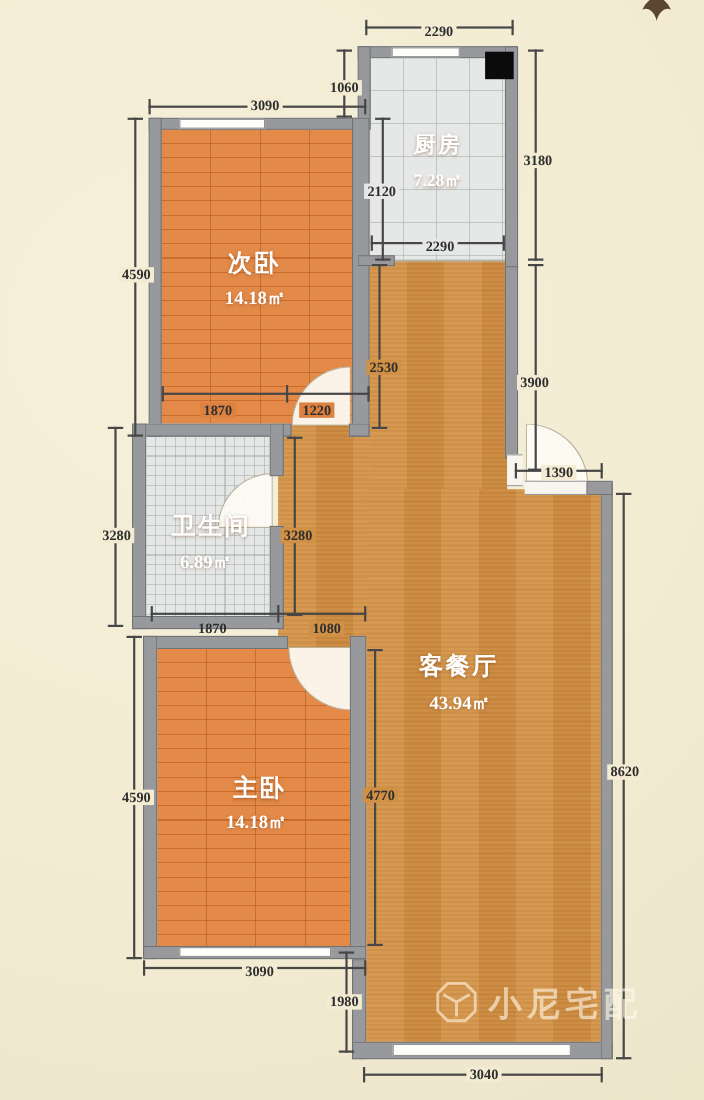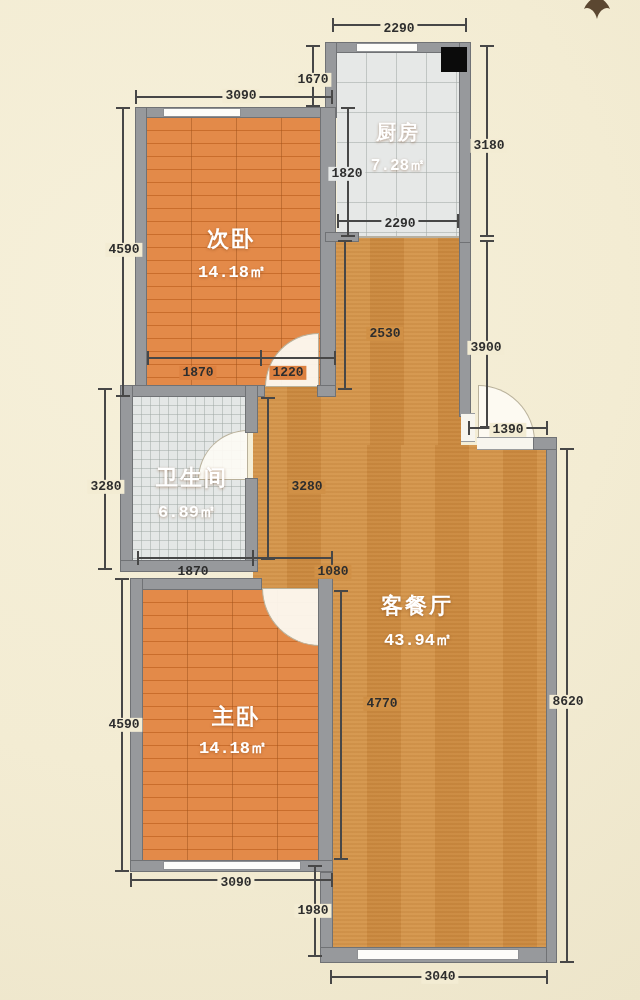--- a/index.html
+++ b/index.html
@@ -1,18 +1,18 @@
 <!DOCTYPE html>
 <html><head>
 <meta charset="utf-8">
 <style>
   html,body{margin:0;padding:0;background:#e9e1c9;}
   .plan{position:relative;width:640px;height:1000px;margin:0 auto;overflow:hidden;
         background:radial-gradient(circle at 25% 30%, #f6f0da 0%, #f3ecd3 55%, #ede5ca 100%);
-        font-family:Liberation Mono, monospace;}
+        font-family:Liberation Serif, serif;}
   .floor{position:absolute;}
   .wood{background-color:#d09046;
         background-image:repeating-linear-gradient(90deg,rgba(255,235,190,.07) 0 34px,rgba(120,65,15,.07) 34px 68px),
                          repeating-linear-gradient(180deg,#d39349 0 2px,#cb8a40 2px 4px);}
   .bedwood{background-color:#dd8140;
         background-image:repeating-linear-gradient(90deg,transparent 0 44px,rgba(158,82,28,.5) 44px 45px),
                          repeating-linear-gradient(180deg,#e38a49 0 12px,#c96d2c 12px 13px);}
   .tile-k{background-color:#e6e8e7;
         background-image:repeating-linear-gradient(90deg,transparent 0 29px,rgba(168,175,172,.6) 29px 30px),
                          repeating-linear-gradient(180deg,transparent 0 29px,rgba(168,175,172,.6) 29px 30px);}
@@ -26,21 +26,21 @@
   .flue{position:absolute;background:#0b0b0b;}
   .thresh{position:absolute;background:#b6b0a2;}
   .dim{position:absolute;background:#474747;}
   .dim-h::before,.dim-h::after{content:'';position:absolute;top:-6px;width:2px;height:14px;background:#474747;}
   .dim-h::before{left:0;} .dim-h::after{right:0;}
   .dim-v::before,.dim-v::after{content:'';position:absolute;left:-6px;width:14px;height:2px;background:#474747;}
   .dim-v::before{top:0;} .dim-v::after{bottom:0;}
   .tick{position:absolute;background:#474747;}
   .dlabel{position:absolute;transform:translate(-50%,-50%);font-size:13px;font-weight:700;color:#2e2e2e;
           padding:0 3px;line-height:1.1;white-space:nowrap;}
-  .bg-beige{background:#f3ecd3;} .bg-wood{background:#d09046;margin-left:36px;} .bg-bed{background:#dd8140;} .bg-tile{background:#e6e8e7;}
+  .bg-beige{background:#f3ecd3;} .bg-wood{background:#d09046;} .bg-bed{background:#dd8140;} .bg-tile{background:#e6e8e7;}
   .rname{position:absolute;transform:translate(-50%,-50%);color:#fff;font-weight:700;font-size:22px;
          text-shadow:0 1px 3px rgba(110,55,15,.45);white-space:nowrap;letter-spacing:2px;}
   .rname.small{font-size:20px;}
   .rarea{position:absolute;transform:translate(-50%,-50%);color:#fff;font-weight:600;font-size:17px;
          text-shadow:0 1px 3px rgba(110,55,15,.4);white-space:nowrap;}
   .wm{position:absolute;display:flex;align-items:center;gap:8px;color:rgba(255,248,233,.62);}
   .wm-text{font-size:30px;font-weight:700;letter-spacing:5px;white-space:nowrap;}
   .compass{position:absolute;}
 </style>
 </head>
@@ -112,53 +112,62 @@
   <div class="dim dim-h" style="left:137px;top:557px;width:196px;height:2px"></div>
   <div class="tick" style="left:252px;top:550px;width:2px;height:16px"></div>
   <div class="dim dim-v" style="left:121px;top:578px;width:2px;height:294px"></div>
   <div class="dim dim-v" style="left:340px;top:590px;width:2px;height:270px"></div>
   <div class="dim dim-v" style="left:566px;top:448px;width:2px;height:515px"></div>
   <div class="dim dim-h" style="left:130px;top:879px;width:203px;height:2px"></div>
   <div class="dim dim-v" style="left:314px;top:865px;width:2px;height:92px"></div>
   <div class="dim dim-h" style="left:330px;top:976px;width:218px;height:2px"></div>
 
   <div class="dlabel bg-beige" style="left:399px;top:29px">2290</div>
-  <div class="dlabel bg-beige" style="left:313px;top:80px">1670</div>
+  <div class="dlabel bg-beige" style="left:313px;top:80px">1060</div>
   <div class="dlabel bg-beige" style="left:241px;top:96px">3090</div>
   <div class="dlabel bg-beige" style="left:489px;top:146px">3180</div>
-  <div class="dlabel bg-tile" style="left:347px;top:174px">1820</div>
+  <div class="dlabel bg-tile" style="left:347px;top:174px">2120</div>
   <div class="dlabel bg-tile" style="left:400px;top:224px">2290</div>
   <div class="dlabel bg-beige" style="left:124px;top:250px">4590</div>
   <div class="dlabel bg-wood" style="left:349px;top:334px">2530</div>
   <div class="dlabel bg-beige" style="left:486px;top:348px">3900</div>
   <div class="dlabel bg-bed" style="left:198px;top:373px">1870</div>
   <div class="dlabel bg-bed" style="left:288px;top:373px">1220</div>
   <div class="dlabel bg-beige" style="left:508px;top:430px">1390</div>
   <div class="dlabel bg-beige" style="left:106px;top:487px">3280</div>
   <div class="dlabel bg-wood" style="left:271px;top:487px">3280</div>
   <div class="dlabel" style="left:193px;top:572px">1870</div>
   <div class="dlabel bg-wood" style="left:297px;top:572px">1080</div>
   <div class="dlabel bg-beige" style="left:124px;top:725px">4590</div>
-  <div class="dlabel bg-wood" style="left:346px;top:704px">4770</div>
+  <div class="dlabel bg-wood" style="left:346px;top:723px">4770</div>
   <div class="dlabel bg-beige" style="left:568px;top:702px">8620</div>
   <div class="dlabel bg-beige" style="left:236px;top:883px">3090</div>
   <div class="dlabel bg-beige" style="left:313px;top:911px">1980</div>
   <div class="dlabel bg-beige" style="left:440px;top:977px">3040</div>
 
   <div class="rname small" style="left:398px;top:132px">厨房</div>
   <div class="rarea" style="left:398px;top:165px;font-size:16px">7.28㎡</div>
   <div class="rname" style="left:231px;top:239px">次卧</div>
   <div class="rarea" style="left:232px;top:271px">14.18㎡</div>
   <div class="rname" style="left:192px;top:478px">卫生间</div>
   <div class="rarea" style="left:187px;top:511px">6.89㎡</div>
   <div class="rname" style="left:236px;top:717px">主卧</div>
   <div class="rarea" style="left:233px;top:747px">14.18㎡</div>
   <div class="rname" style="left:417px;top:606px">客餐厅</div>
   <div class="rarea" style="left:418px;top:639px">43.94㎡</div>
 
+  <div class="wm" style="left:394px;top:890px">
+    <span>
+      <svg width="42" height="42" viewBox="0 0 42 42" fill="none">
+        <path d="M13 4 h16 l9 9 v16 l-9 9 h-16 l-9 -9 v-16 z" stroke="rgba(255,248,233,.6)" stroke-width="2.6"></path>
+        <path d="M21 21 L21 34 M21 21 L9 14 M21 21 L33 14" stroke="rgba(255,248,233,.6)" stroke-width="2.6"></path>
+      </svg>
+    </span>
+    <span class="wm-text">小尼宅配</span>
+  </div>
 
   <div class="compass" style="left:578px;top:-12px">
     <svg width="38" height="32" viewBox="0 0 38 32">
       <path d="M19 31 C17 22 10 18 6 21 C10 11 16 13 19 2 C22 13 28 11 32 21 C28 18 21 22 19 31 Z" fill="#5b4731"></path>
       <circle cx="19" cy="8" r="3" fill="#5b4731"></circle>
     </svg>
   </div>
 
 </div>
 

